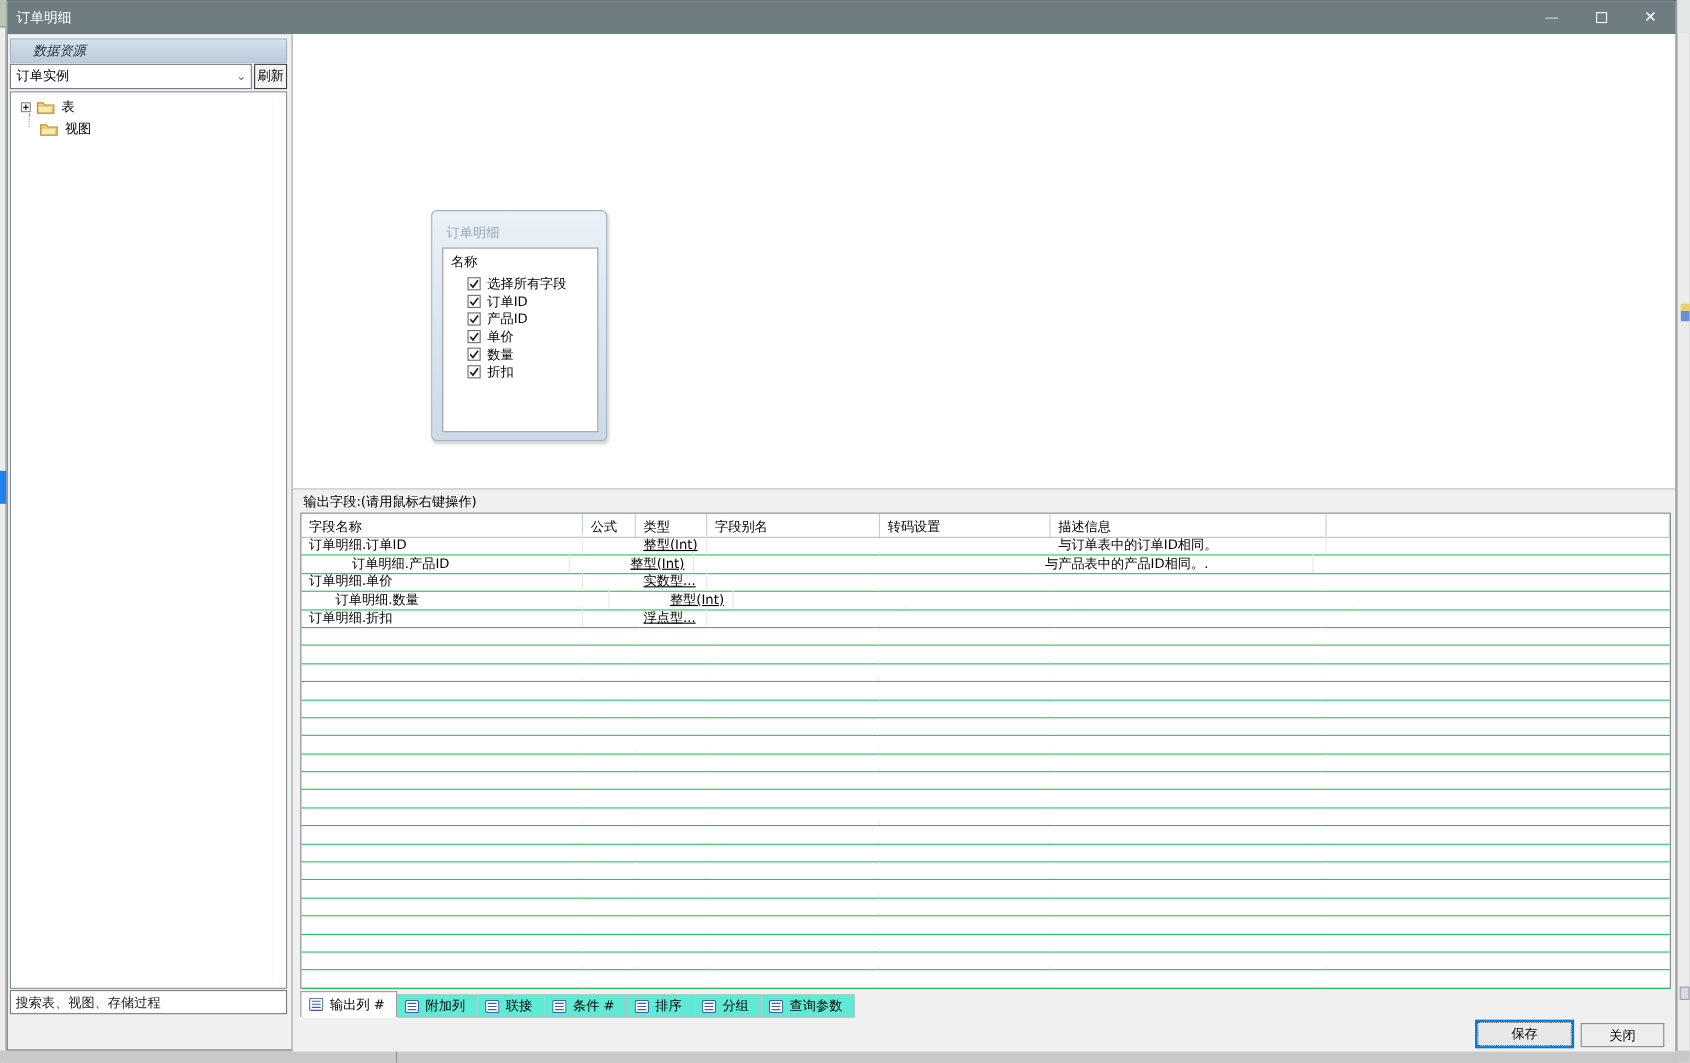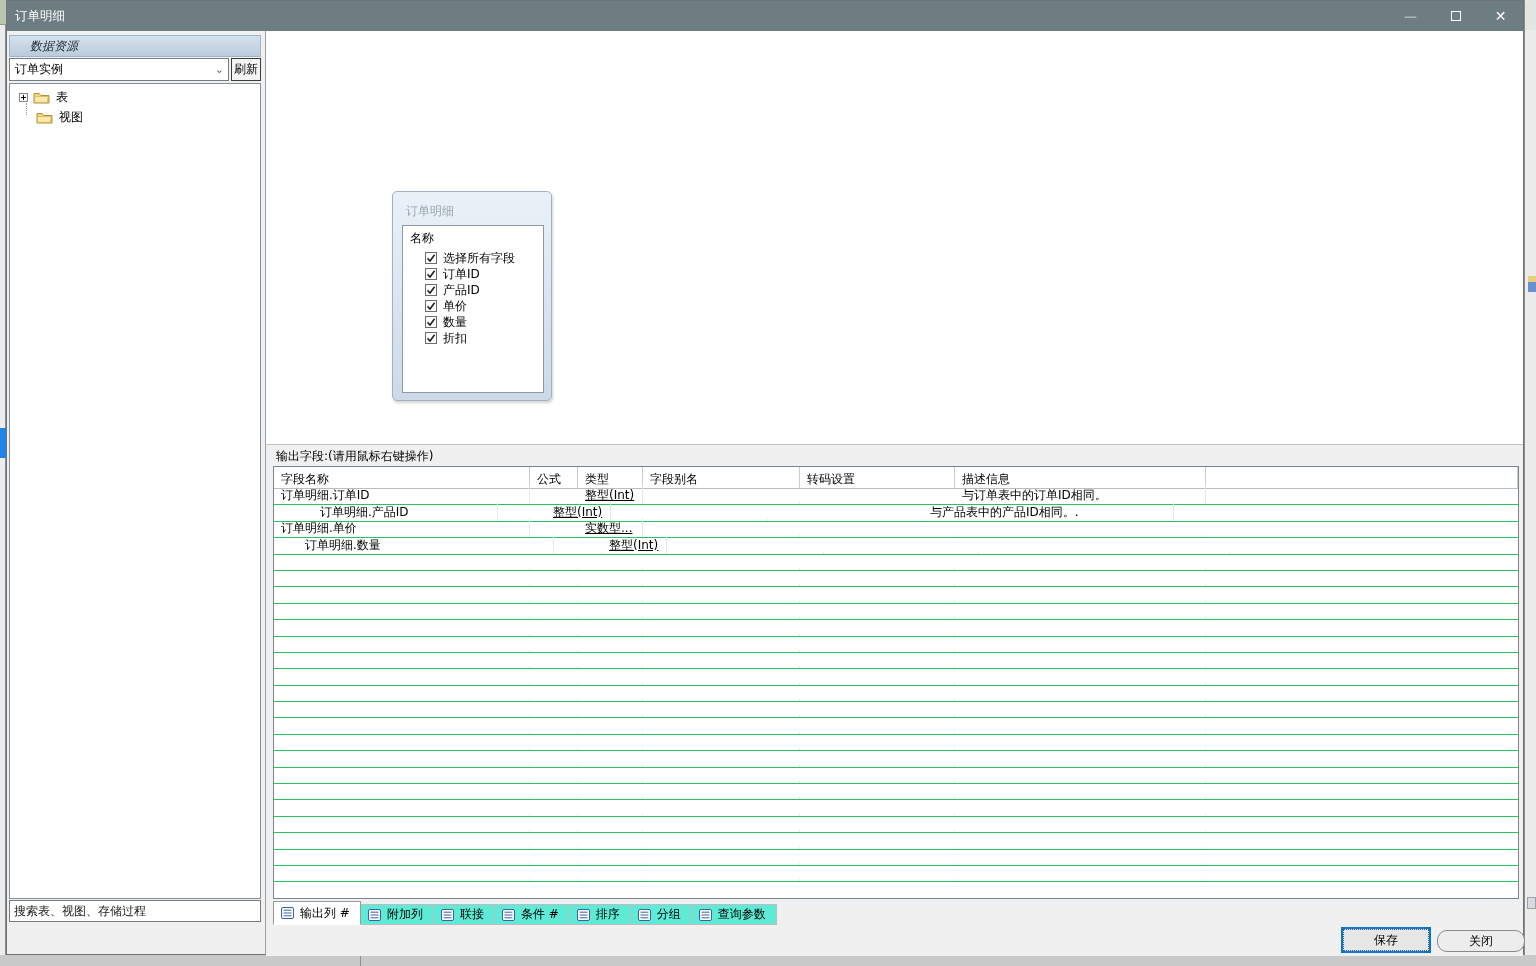--- a/index.html
+++ b/index.html
@@ -87,21 +87,21 @@
          font-family:"DejaVu Sans", sans-serif; font-size:12px; color:#000; }
   .left-btns { position:absolute; left:9px; top:929px; display:flex; }
   .left-btns .btn { width:88px; }
   .left-btns .btn + .btn { margin-left:12px; }
   .left-btns .btn:nth-child(2) { margin-left:7px; width:84px; }
   .left-btns .btn:nth-child(3) { width:84px; }
   .left-btns .btn:nth-child(4) { margin-left:8px; width:82px; }
   .save-btn { position:absolute; left:1334px; top:926px; width:90px; height:26px; background:#e7e7e7;
               border:2px solid #0078d7; display:flex; align-items:center; justify-content:center; }
   .save-btn .inner { width:100%; height:100%; border:1px dotted #555; display:flex; align-items:center; justify-content:center; }
-  .close-btn { position:absolute; left:1430px; top:929px; width:88px;border-radius:10px; }
+  .close-btn { position:absolute; left:1430px; top:929px; width:76px; }
 </style>
 </head>
 <body>
 
 <div class="left-sliver">
   <div class="green"></div>
   <div class="blue"></div>
 </div>
 <div class="right-sliver">
   <div class="rs-top"></div>
@@ -229,41 +229,50 @@
         <div class="grow body">
           <div class="gcell" style="width: 256px;">订单明细.订单ID</div>
           <div class="gcell" style="width: 48px;"></div>
           <div class="gcell u" style="width: 65px;">整型(Int)</div>
           <div class="gcell" style="width: 157px;"></div>
           <div class="gcell" style="width: 155px;"></div>
           <div class="gcell" style="width: 251px;">与订单表中的订单ID相同。</div>
           <div class="gcell last"></div>
         </div>
         <div class="grow body">
-          <div class="gcell" style="width: 224px; padding-left: 46px;">订单明细.产品ID</div>
+          <div class="gcell" style="width: 244px; padding-left: 46px;">订单明细.产品ID</div>
           <div class="gcell" style="width: 48px;"></div>
           <div class="gcell u" style="width: 65px;">整型(Int)</div>
           <div class="gcell" style="width: 157px;"></div>
           <div class="gcell" style="width: 155px;"></div>
           <div class="gcell" style="width: 251px;">与产品表中的产品ID相同。.</div>
           <div class="gcell last"></div>
         </div>
         <div class="grow body">
           <div class="gcell" style="width: 256px;">订单明细.单价</div>
           <div class="gcell" style="width: 48px;"></div>
           <div class="gcell u" style="width: 65px;">实数型...</div>
           <div class="gcell" style="width: 157px;"></div>
           <div class="gcell" style="width: 155px;"></div>
           <div class="gcell" style="width: 251px;"></div>
           <div class="gcell last"></div>
         </div>
         <div class="grow body">
           <div class="gcell" style="width: 256px; margin-left: 24px;">订单明细.数量</div>
           <div class="gcell" style="width: 48px;"></div>
           <div class="gcell u" style="width: 65px;">整型(Int)</div>
+          <div class="gcell" style="width: 157px;"></div>
+          <div class="gcell" style="width: 155px;"></div>
+          <div class="gcell" style="width: 251px;"></div>
+          <div class="gcell last"></div>
+        </div>
+        <div class="grow body">
+          <div class="gcell" style="width: 256px;">订单明细.折扣</div>
+          <div class="gcell" style="width: 48px;"></div>
+          <div class="gcell u" style="width: 65px;">浮点型...</div>
           <div class="gcell" style="width: 157px;"></div>
           <div class="gcell" style="width: 155px;"></div>
           <div class="gcell" style="width: 251px;"></div>
           <div class="gcell last"></div>
         </div>
         <div class="grow body">
           <div class="gcell" style="width: 256px;"></div>
           <div class="gcell" style="width: 48px;"></div>
           <div class="gcell" style="width: 65px;"></div>
           <div class="gcell" style="width: 157px;"></div>

